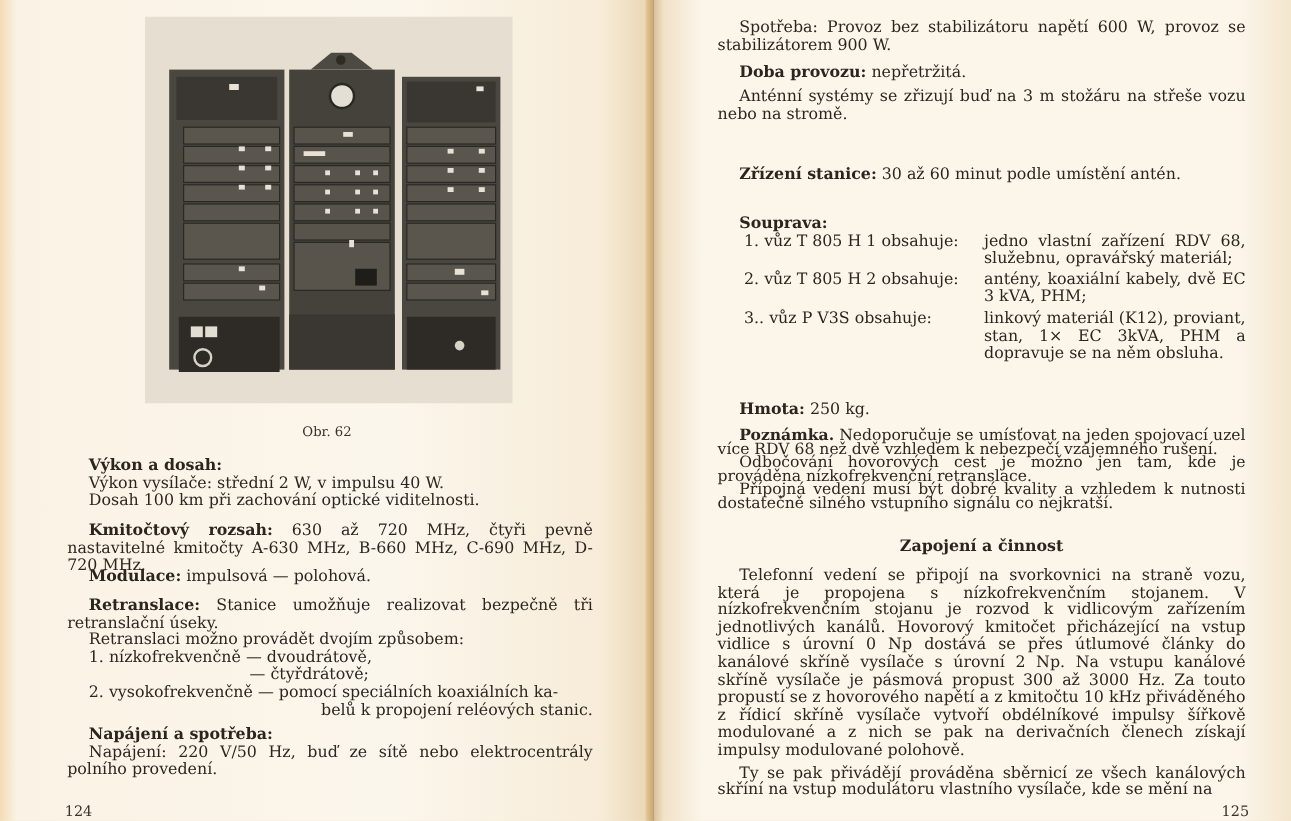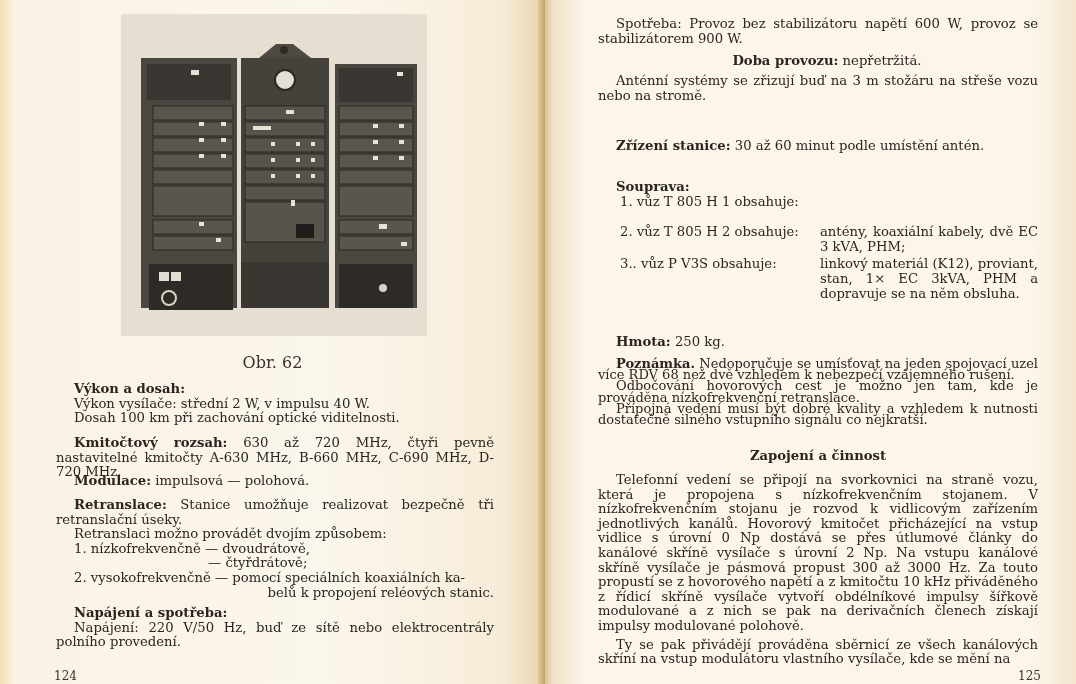--- a/index.html
+++ b/index.html
@@ -22,21 +22,21 @@
   }
   .gutter { position: absolute; left: 538px; top: 0; width: 14px; height: 684px;
     background: linear-gradient(90deg, #e6c99a, #c9a874 45%, #b79660 50%, #d6b888 60%, #efdcb8);
   }
   .photo {
     position: absolute; left: 121px; top: 14px; width: 306px; height: 322px;
     background: #e4dccd;
   }
   .photo svg { width: 100%; height: 100%; display: block; }
   .caption { position: absolute; left: 0; width: 545px; top: 353px; text-align: center;
-    font-size: 16px; color: #3a322b; }
+    font-size: 11px; color: #3a322b; }
   .txt { position: absolute; font-size: 13.2px; line-height: 14.6px; color: #2b2520; }
   .txt b { font-weight: bold; }
   .indent { text-indent: 18px; }
   p { margin: 0; }
   .lp { left: 56px; width: 438px; }
   .rp { left: 598px; width: 440px; }
   .just { text-align: justify; }
   .pageno { position: absolute; font-size: 12px; color: #3a322b; }
   .note { font-size: 13px; line-height: 11.2px; }
   .heading-c { text-align: center; font-weight: bold; }
@@ -173,39 +173,40 @@
   </div>
 
   <div class="gutter"></div>
 
   <div class="page right"></div>
 
   <div class="txt rp just" style="top:17px;">
     <p class="indent">Spotřeba: Provoz bez stabilizátoru napětí 600 W, provoz se stabilizátorem 900 W.</p>
   </div>
 
-  <div class="txt rp" style="top:54px;text-align:center;">
+  <div class="txt rp" style="top:54px;">
     <p class="indent"><b>Doba provozu:</b><span> nepřetržitá.</span></p>
   </div>
 
   <div class="txt rp just" style="top:74px;">
     <p class="indent">Anténní systémy se zřizují buď na 3 m stožáru na střeše vozu nebo na stromě.</p>
   </div>
 
   <div class="txt rp" style="top:139px;">
     <p class="indent"><b>Zřízení stanice:</b><span> 30 až 60 minut podle umístění antén.</span></p>
   </div>
 
 
   <div class="txt rp" style="top:180px;">
     <p class="indent"><b>Souprava:</b></p>
     <div class="row" style="padding-left:22px;">
       <div class="c1" style="width:200px;">1. vůz T 805 H 1 obsahuje:</div>
-    </div>
-    <div class="row" style="padding-left:22px; margin-top:16px;">
+      <div class="c2">jedno vlastní zařízení RDV 68, služebnu, opravářský materiál;</div>
+    </div>
+    <div class="row" style="padding-left:22px; margin-top:3px;">
       <div class="c1" style="width:200px;">2. vůz T 805 H 2 obsahuje:</div>
       <div class="c2">antény, koaxiální kabely, dvě EC 3 kVA, PHM;</div>
     </div>
     <div class="row" style="padding-left:22px; margin-top:3px;">
       <div class="c1" style="width:200px;">3.. vůz P V3S obsahuje:</div>
       <div class="c2">linkový materiál (K12), proviant, stan, 1× EC 3kVA, PHM a dopravuje se na něm obsluha.</div>
     </div>
   </div>
 
   <div class="txt rp" style="top:335px;">

